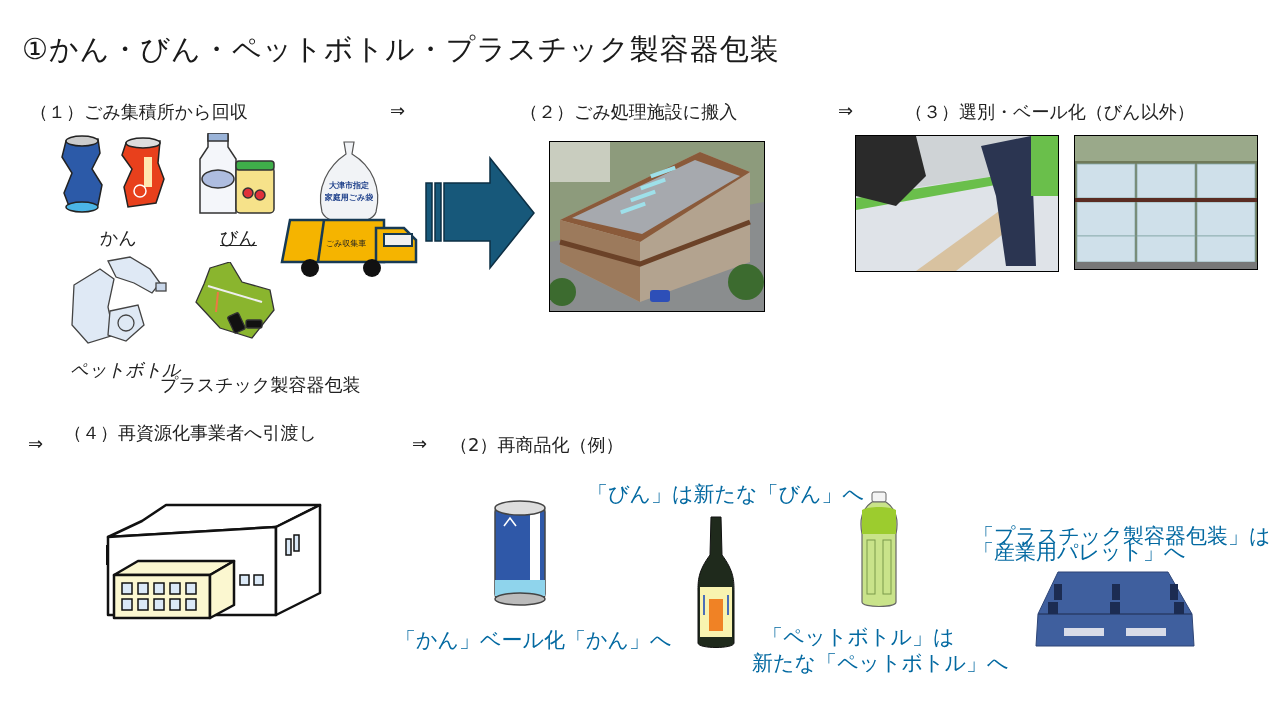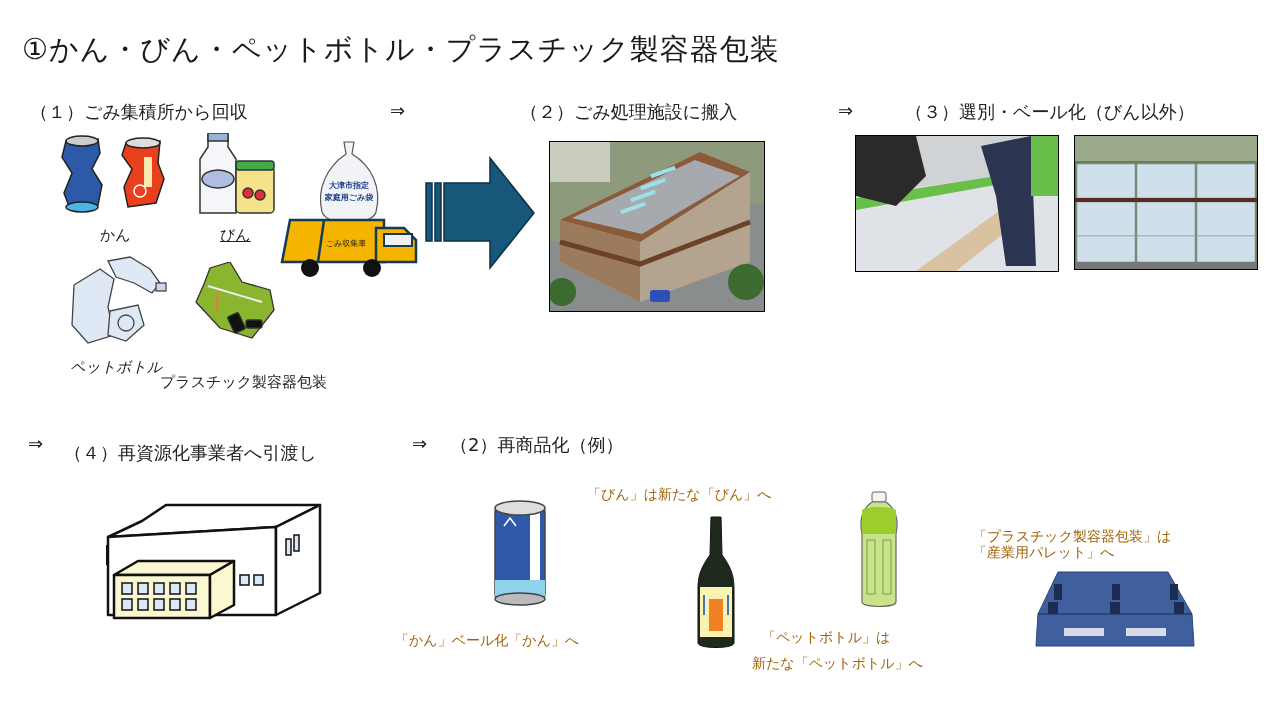--- a/index.html
+++ b/index.html
@@ -4,22 +4,22 @@
 <style>
   html, body { margin:0; padding:0; }
   body {
     width:1280px; height:720px; position:relative; overflow:hidden;
     background:#ffffff; color:#222;
     font-family:"DejaVu Sans", "Liberation Sans", sans-serif;
   }
   .abs { position:absolute; }
   .title { left:22px; top:30px; font-size:29px; letter-spacing:1px; color:#1a1a1a; white-space:nowrap; }
   .step { font-size:18px; color:#222; white-space:nowrap; }
-  .cap { font-size:15px; color:#222; white-space:nowrap; }
-  .txt { font-size:14px; color:#a16207; white-space:nowrap; line-height:26px; }
+  .cap { font-size:18px; color:#222; white-space:nowrap; }
+  .txt { font-size:21px; color:#0369a1; white-space:nowrap; line-height:26px; }
   .photo { border:1px solid #000; overflow:hidden; }
   svg { display:block; }
 </style>
 </head>
 <body>
 
 <div class="abs title">①かん・びん・ペットボトル・プラスチック製容器包装</div>
 
 <div class="abs step" style="left:30px;top:100px;">（１）ごみ集積所から回収</div>
 <div class="abs step" style="left:390px;top:100px;">⇒</div>
@@ -159,21 +159,21 @@
       <rect x="2" y="100" width="58" height="26"></rect>
         <rect x="62" y="100" width="58" height="26"></rect>
         <rect x="122" y="100" width="58" height="26"></rect>
     </g>
     <rect x="0" y="62" width="182" height="4" fill="#5a2c22"></rect>
     <rect x="0" y="126" width="182" height="7" fill="#777"></rect>
   </svg>
 </div>
 
 <div class="abs step" style="left:28px;top:433px;">⇒</div>
-<div class="abs step" style="left:64px;top:441px;text-align:center;">（４）再資源化事業者へ引渡し</div>
+<div class="abs step" style="left:64px;top:421px;text-align:center;">（４）再資源化事業者へ引渡し</div>
 <div class="abs step" style="left:412px;top:433px;">⇒</div>
 <div class="abs step" style="left:450px;top:433px;">（2）再商品化（例）</div>
 
 <div class="abs" style="left:106px;top:495px;">
   <svg width="220" height="125" viewBox="0 0 220 125">
     <g stroke="#111" stroke-width="2.5" stroke-linejoin="round">
       <path d="M0 50 L0 70" fill="none"></path>
       <path d="M2 42 L36 26 L60 10 L214 10 L170 32 L2 42 Z" fill="#fff"></path>
       <path d="M2 42 L2 120 L170 120 L170 32 Z" fill="#fff"></path>
       <path d="M170 32 L214 10 L214 98 L170 120 Z" fill="#fff"></path>

